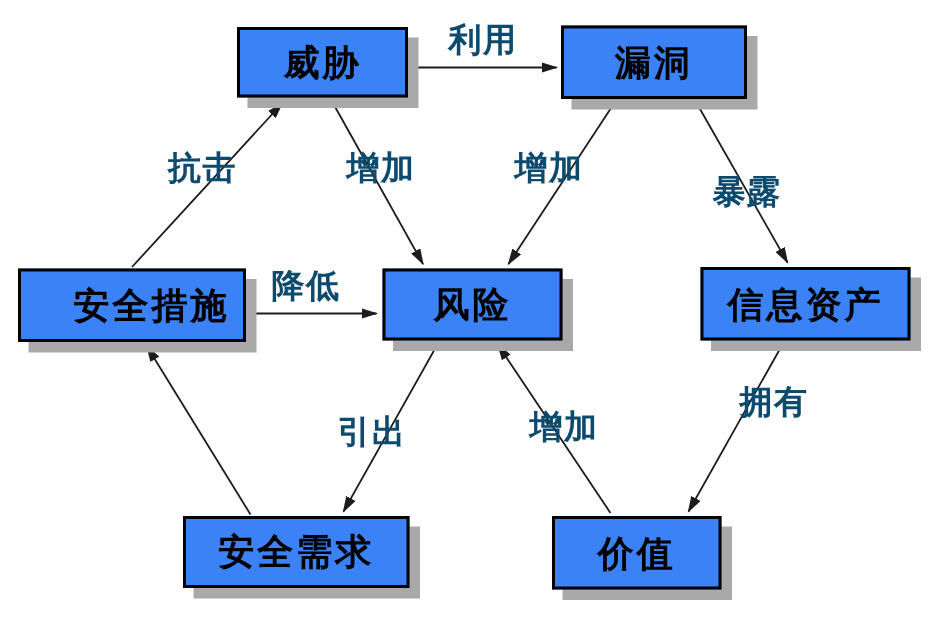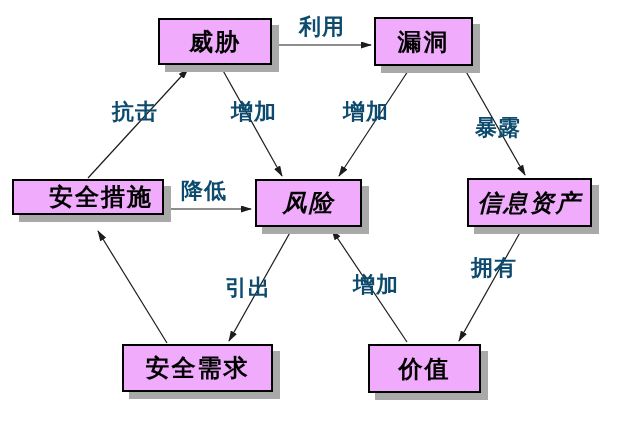--- a/index.html
+++ b/index.html
@@ -17,21 +17,21 @@
   }
   .edges-svg {
     position: absolute;
     left: 0;
     top: 0;
     width: 626px;
     height: 423px;
   }
   .node {
     position: absolute;
-    background: #f0abfc;
+    background: #3b82f6;
     border: 2px solid #000000;
     box-shadow: 7px 7px 0 #a9a9a9;
     display: flex;
     align-items: center;
     justify-content: center;
     box-sizing: border-box;
     font-size: 24px;
     font-weight: bold;
     color: #000000;
     letter-spacing: 2px;
@@ -68,42 +68,42 @@
       <line x1="167" y1="343" x2="98" y2="231" marker-end="url(#arrow)"></line>
       <line x1="292" y1="229" x2="229" y2="341" marker-end="url(#arrow)"></line>
       <line x1="407" y1="342" x2="332" y2="230" marker-end="url(#arrow)"></line>
       <line x1="522" y1="229" x2="459" y2="341" marker-end="url(#arrow)"></line>
     </g>
   </svg>
 
   <div class="node" style="left:158px; top:18px;  width:114px; height:47px;">
     <span>威胁</span>
   </div>
-  <div class="node" style="left:374px; top:17px;  width:99px; height:49px;">
+  <div class="node" style="left:374px; top:17px;  width:124px; height:49px;">
     <span>漏洞</span>
   </div>
-  <div class="node" style="left:12px;  top:179px; width:152px; height:36px;padding-left:26px;">
+  <div class="node" style="left:12px;  top:179px; width:152px; height:49px;padding-left:26px;">
     <span>安全措施</span>
   </div>
-  <div class="node" style="left:255px; top:179px; width:107px; height:48px;font-style:italic;">
+  <div class="node" style="left:255px; top:179px; width:120px; height:48px;">
     <span>风险</span>
   </div>
-  <div class="node" style="left:467px; top:178px; width:125px; height:49px;font-style:italic;">
+  <div class="node" style="left:467px; top:178px; width:140px; height:49px;">
     <span>信息资产</span>
   </div>
   <div class="node" style="left:122px; top:344px; width:151px; height:48px;">
     <span>安全需求</span>
   </div>
   <div class="node" style="left:368px; top:344px; width:113px; height:49px;align-items:center;">
     <span>价值</span>
   </div>
 
   <div class="edge-label" style="left:322px; top:27px;">利用</div>
   <div class="edge-label" style="left:135px; top:112px;">抗击</div>
   <div class="edge-label" style="left:254px; top:112px;">增加</div>
   <div class="edge-label" style="left:366px; top:112px;">增加</div>
   <div class="edge-label" style="left:498px; top:128px;">暴露</div>
   <div class="edge-label" style="left:204px; top:191px;">降低</div>
   <div class="edge-label" style="left:248px; top:268px;margin-top:20px;">引出</div>
   <div class="edge-label" style="left:376px; top:285px;">增加</div>
-  <div class="edge-label" style="left:494px; top:268px;">拥有</div>
+  <div class="edge-label" style="left:516px; top:268px;">拥有</div>
 
 </div>
 
 </body></html>

